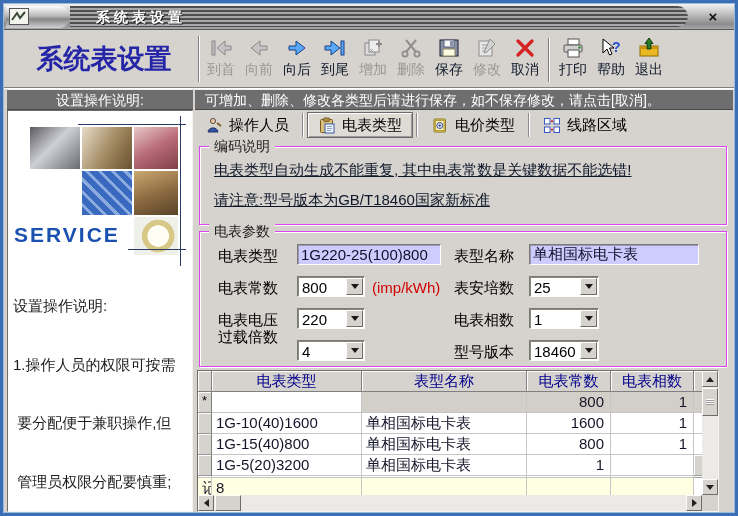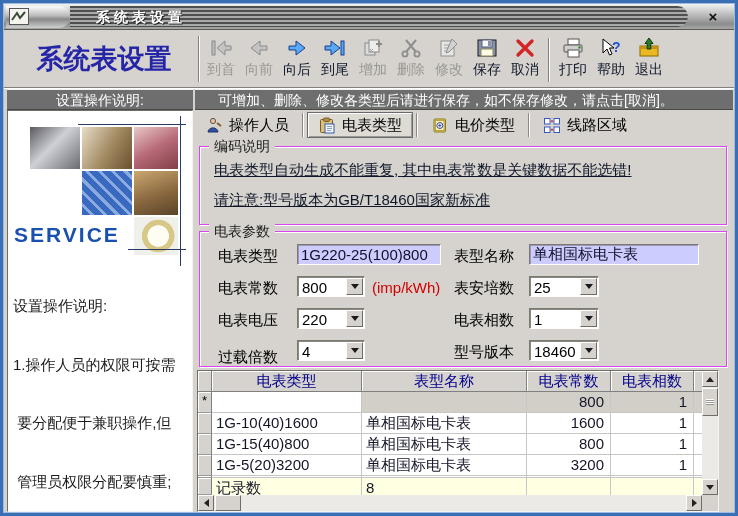--- a/index.html
+++ b/index.html
@@ -39,21 +39,21 @@
   .tbtn.disabled .tlabel { color:#9a9893; }
   .btn-gap { width:10px; position:relative; }
   .btn-gap i { position:absolute; left:4px; top:4px; height:44px; width:2px;
                border-left:1px solid #808080; border-right:1px solid #fff; }
 
   
   .darkbar { position:absolute; height:21px; background:#6e6e6e; color:#fff; font-size:14px;
              line-height:21px; border-top:1px solid #f2f2f2; border-bottom:1px solid #4a4a4a;
              white-space:nowrap; overflow:hidden; }
   .bar-left { left:4px; top:86px; width:186px; text-align:center; }
-  .bar-right { left:192px; top:86px; width:538px; padding-left:23px; }
+  .bar-right { left:192px; top:86px; width:538px; padding-left:10px; }
 
   
   .left-panel { position:absolute; left:4px; top:107px; width:186px; height:402px; background:#fff;
                 border:1px solid; border-color:#6f6d66 #f5f4f0 #f5f4f0 #6f6d66; overflow:hidden; }
   .tile { position:absolute; }
   .deco-line { position:absolute; background:#2a3a66; }
   .service { position:absolute; left:6px; top:112px; color:#1a50b0; font-size:21px; font-weight:bold;
              letter-spacing:2px; }
   .instructions { position:absolute; left:5px; top:146px; width:180px; color:#1c1c1c; font-size:15px;
                   line-height:19.5px; white-space:pre; overflow:hidden; }
@@ -186,40 +186,40 @@
       <div class="tbtn disabled">
         <span class="ticon">
             <svg width="26" height="22" viewBox="0 0 26 22">
               <path d="M8 3 L18 15 M18 3 L8 15" stroke="#8f8f8f" stroke-width="2"></path>
               <circle cx="7" cy="17" r="2.6" fill="none" stroke="#8f8f8f" stroke-width="1.8"></circle>
               <circle cx="19" cy="17" r="2.6" fill="none" stroke="#8f8f8f" stroke-width="1.8"></circle>
             </svg>
           </span>
         <span class="tlabel">删除</span>
       </div>
-      <div class="tbtn disabled">
-        <span class="ticon">
-            <svg width="26" height="22" viewBox="0 0 26 22">
-              <rect x="5" y="4" width="13" height="15" fill="#e6e6e6" stroke="#8f8f8f"></rect>
-              <path d="M8 8 h7 M8 11 h7 M8 14 h5" stroke="#a0a0a0"></path>
-              <path d="M16 2 L21 7 L13 15 L10 16 L11 13 Z" fill="#d2d2d2" stroke="#8f8f8f"></path>
-            </svg>
-          </span>
-        <span class="tlabel">修改</span>
-      </div>
       <div class="tbtn">
         <span class="ticon">
             <svg width="26" height="22" viewBox="0 0 26 22">
               <rect x="4" y="3" width="18" height="16" fill="#8892a4" stroke="#1a1a2a"></rect>
               <rect x="8" y="3" width="10" height="7" fill="#f8f8f8" stroke="#55607a"></rect>
               <rect x="14" y="4" width="3" height="5" fill="#8892a4"></rect>
               <rect x="7" y="12" width="12" height="7" fill="#fdfbe2" stroke="#8a8860"></rect>
             </svg>
           </span>
         <span class="tlabel">保存</span>
+      </div>
+      <div class="tbtn disabled">
+        <span class="ticon">
+            <svg width="26" height="22" viewBox="0 0 26 22">
+              <rect x="5" y="4" width="13" height="15" fill="#e6e6e6" stroke="#8f8f8f"></rect>
+              <path d="M8 8 h7 M8 11 h7 M8 14 h5" stroke="#a0a0a0"></path>
+              <path d="M16 2 L21 7 L13 15 L10 16 L11 13 Z" fill="#d2d2d2" stroke="#8f8f8f"></path>
+            </svg>
+          </span>
+        <span class="tlabel">修改</span>
       </div>
       <div class="tbtn">
         <span class="ticon">
             <svg width="26" height="22" viewBox="0 0 26 22">
               <path d="M6 4 L20 18 M20 4 L6 18" stroke="#d42424" stroke-width="3.4" stroke-linecap="round"></path>
             </svg>
           </span>
         <span class="tlabel">取消</span>
       </div>
       <div class="btn-gap">
@@ -368,21 +368,21 @@
         </span>
     </div>
     <span class="flabel" style="left:254px;top:79px">电表相数</span>
     <div class="combo" style="left:329px;top:76px;width:70px">
       <span class="ctext">1</span>
       <span class="cbtn">
           <i class="tri-down-s"></i>
         </span>
     </div>
 
-    <span class="flabel" style="left:18px;top:116px">过载倍数</span>
+    <span class="flabel" style="left:18px;top:96px">过载倍数</span>
     <div class="combo" style="left:97px;top:108px;width:68px">
       <span class="ctext">4</span>
       <span class="cbtn">
           <i class="tri-down-s"></i>
         </span>
     </div>
     <span class="flabel" style="left:254px;top:111px">型号版本</span>
     <div class="combo" style="left:329px;top:108px;width:70px">
       <span class="ctext">18460</span>
       <span class="cbtn">
@@ -418,21 +418,20 @@
       <div class="sel"></div>
       <div class="dc">1G-15(40)800</div>
       <div class="dc">单相国标电卡表</div>
       <div class="dc num">800</div>
       <div class="dc num">1</div>
       <div class="dc"></div>
 
       <div class="sel"></div>
       <div class="dc">1G-5(20)3200</div>
       <div class="dc">单相国标电卡表</div>
-      <div class="dc num">3200</div>
       <div class="dc num">1</div>
       <div class="dc"></div>
 
       <div class="sel"></div>
       <div class="dc"></div>
       <div class="dc"></div>
       <div class="dc"></div>
       <div class="dc"></div>
       <div class="dc"></div>
 

